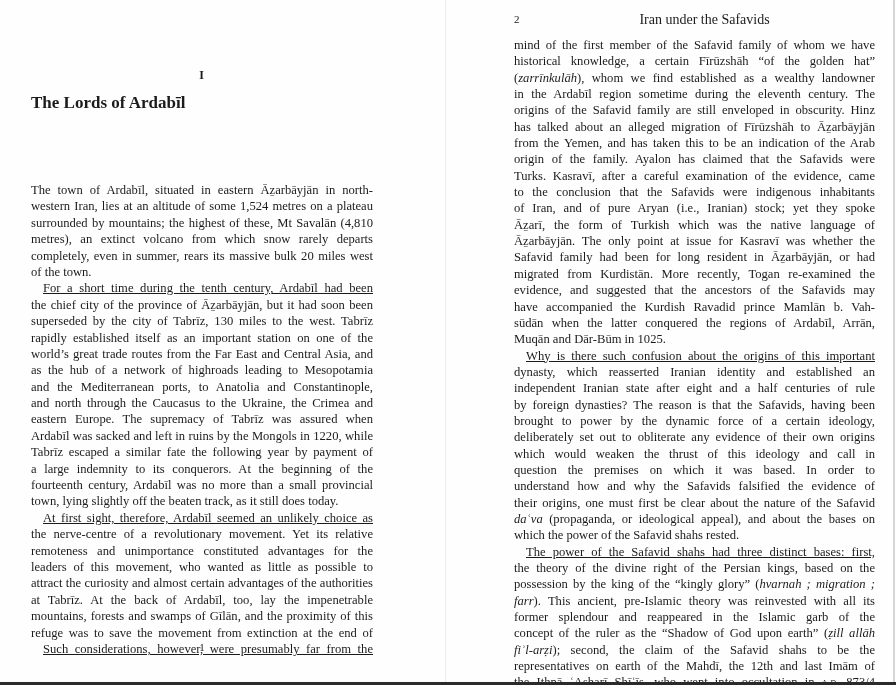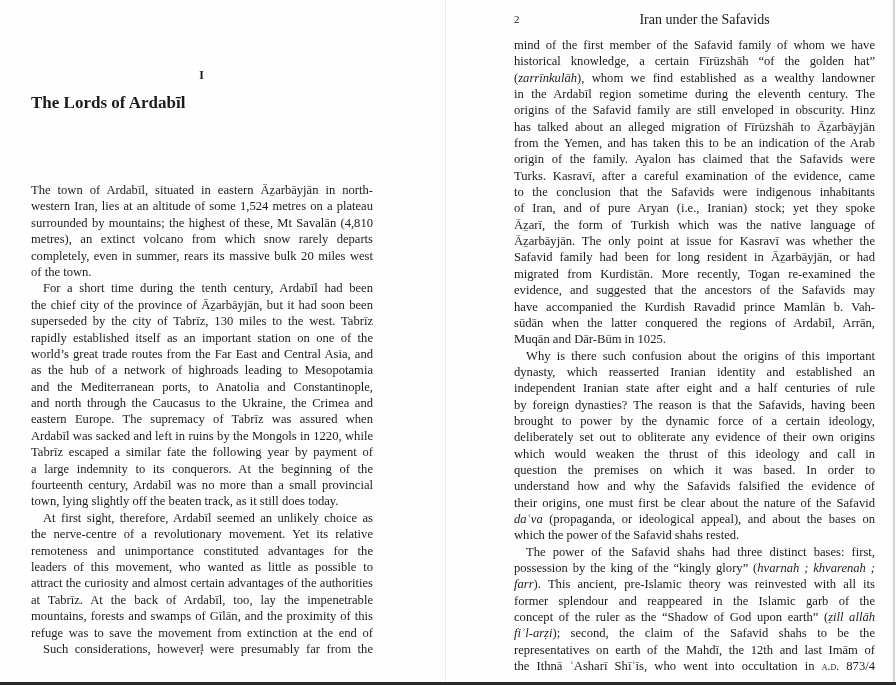--- a/index.html
+++ b/index.html
@@ -104,20 +104,21 @@
   }
   .page-right .line {
     height: 16.35px;
     line-height: 16.35px;
   }
   .line.last {
     text-align-last: left;
   }
   .line.indent {
     padding-left: 12px;
+    text-decoration: underline;
   }
   .folio-bottom {
     position: absolute;
     left: 0;
     width: 342px;
     top: 641px;
     text-align: center;
     font-size: 11px;
   }
   .running-head {
@@ -219,21 +220,22 @@
         <span class="line">by foreign dynasties? The reason is that the Safavids, having been</span>
         <span class="line">brought to power by the dynamic force of a certain ideology,</span>
         <span class="line">deliberately set out to obliterate any evidence of their own origins</span>
         <span class="line">which would weaken the thrust of this ideology and call in</span>
         <span class="line">question the premises on which it was based. In order to</span>
         <span class="line">understand how and why the Safavids falsified the evidence of</span>
         <span class="line">their origins, one must first be clear about the nature of the Safavid</span>
         <span class="line"><i>daʿva</i> (propaganda, or ideological appeal), and about the bases on</span>
         <span class="line last">which the power of the Safavid shahs rested.</span>
         <span class="line indent">The power of the Safavid shahs had three distinct bases: first,</span>
-        <span class="line">possession by the king of the “kingly glory” (<i>hvarnah ; khvarenah ;</i></span>
+        <span class="line">the theory of the divine right of the Persian kings, based on the</span>
+        <span class="line">possession by the king of the “kingly glory” (<i>hvarnah ; migration ;</i></span>
         <span class="line"><i>farr</i>). This ancient, pre-Islamic theory was reinvested with all its</span>
         <span class="line">former splendour and reappeared in the Islamic garb of the</span>
         <span class="line">concept of the ruler as the “Shadow of God upon earth” (<i>ẓill allāh</i></span>
         <span class="line"><i>fiʾl-arẓi</i>); second, the claim of the Safavid shahs to be the</span>
         <span class="line">representatives on earth of the Mahdī, the 12th and last Imām of</span>
         <span class="line">the Ithnā ʿAsharī Shīʿīs, who went into occultation in <span class="sc">a.d.</span> 873/4</span>
       </div>
   </div>
 
   <div class="right-edge"></div>

